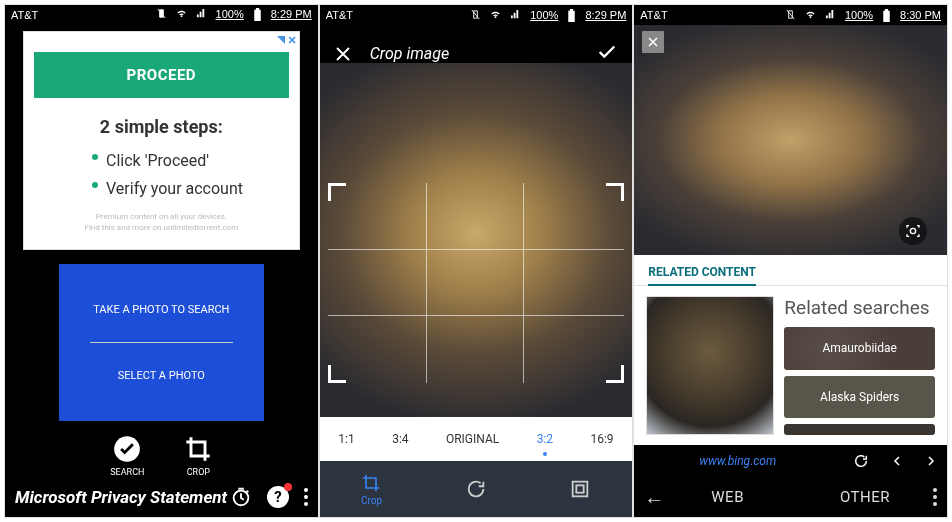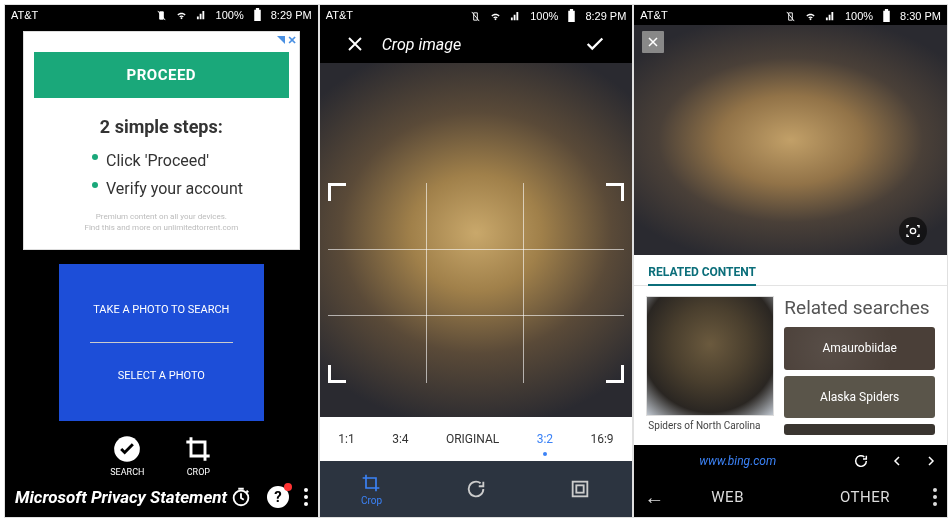--- a/index.html
+++ b/index.html
@@ -1,21 +1,21 @@
 <!DOCTYPE html>
 <html><head>
 <meta charset="utf-8">
 <style>
   *{box-sizing:border-box;margin:0;padding:0;}
   body{background:#fff;font-family:-apple-system,Segoe UI,Roboto,Arial,sans-serif;width:952px;height:522px;display:flex;justify-content:space-between;padding:4px;}
   .phone{width:340px;height:514px;border:1px solid #e0e0e0;position:relative;overflow:hidden;display:flex;flex-direction:column;}
   .black-bg{background:#000;color:#fff;}
   .white-bg{background:#fff;color:#000;}
   .statusbar{height:20px;display:flex;justify-content:space-between;align-items:center;font-size:11px;padding:0 6px;font-family:Arial,sans-serif;}
-  .statusbar .right{display:flex;align-items:flex-end;gap:9px;}
+  .statusbar .right{display:flex;align-items:flex-start;gap:9px;text-decoration:underline;}
   .statusbar .right svg{display:block;}
   .statusbar-black{background:#000;color:#fff;}
 
   
   .ad-card{background:#fff;color:#333;margin:6px 18px;border:1px solid #ddd;position:relative;padding:10px 10px 16px;}
   .ad-close{position:absolute;top:2px;right:2px;display:flex;align-items:center;gap:2px;}
   .ad-x{color:#4a90e2;font-size:11px;font-weight:bold;}
   .ad-tri{width:0;height:0;border-left:8px solid transparent;border-top:8px solid #4a90e2;}
   .proceed-btn{background:#1aa87a;color:#fff;text-align:center;font-weight:bold;font-size:15px;padding:14px;margin-top:10px;letter-spacing:.5px;}
   .steps-title{font-size:18px;font-weight:bold;margin:18px 0 10px;text-align:center;}
@@ -32,21 +32,21 @@
   .footer1{display:flex;align-items:center;justify-content:space-between;padding:8px 10px;margin-top:auto;}
   .footer1-left{font-size:17px;font-style:italic;font-weight:bold;}
   .footer1-right{display:flex;align-items:center;gap:14px;}
   .footer1-right .dot3{display:flex;flex-direction:column;gap:3px;}
   .footer1-right .dot3 span{width:4px;height:4px;background:#fff;border-radius:50%;}
   .help-badge{position:relative;width:24px;height:24px;}
   .help-badge .red{position:absolute;top:-2px;right:-2px;width:8px;height:8px;background:#f33;border-radius:50%;}
   .timer-icon{width:22px;height:22px;}
 
   
-  .crop-header{height:38px;display:flex;align-items:center;padding:0 26px;gap:18px;}
+  .crop-header{height:38px;display:flex;align-items:flex-end;padding:0 14px;gap:18px;}
   .crop-title{font-style:italic;font-size:16px;flex:1;}
   .crop-header svg{flex-shrink:0;}
   .crop-area{flex:1;position:relative;background:#3a3a3a;overflow:hidden;}
   .crop-photo{position:absolute;inset:0;background:radial-gradient(ellipse 70% 55% at 50% 48%,#c9a86b 0%,#a0804a 30%,#5a4a38 62%,#2a2a30 100%);}
   .crop-rect{position:absolute;left:8px;right:8px;top:120px;height:200px;}
   .crop-rect .corner{position:absolute;width:18px;height:18px;border:3px solid #fff;}
   .crop-rect .tl{top:0;left:0;border-right:none;border-bottom:none;}
   .crop-rect .tr{top:0;right:0;border-left:none;border-bottom:none;}
   .crop-rect .bl{bottom:0;left:0;border-right:none;border-top:none;}
   .crop-rect .br{bottom:0;right:0;border-left:none;border-top:none;}
@@ -278,21 +278,20 @@
           <path d="M3 7V4h3M21 7V4h-3M3 17v3h3M21 17v3h-3" stroke="#fff" stroke-width="2" fill="none"></path>
         </svg>
     </div>
   </div>
 
   <div class="related-hdr">RELATED CONTENT</div>
 
   <div class="rel-body">
     <div class="rel-left">
       <div class="thumb"></div>
-      <div class="cap">Spiders of North Carolina</div>
     </div>
     <div class="rel-right">
       <div class="hdr">Related searches</div>
       <div class="rel-chip">Amaurobiidae</div>
       <div class="rel-chip">Alaska Spiders</div>
       <div class="rel-chip"></div>
     </div>
   </div>
 
   <div class="url-bar">

